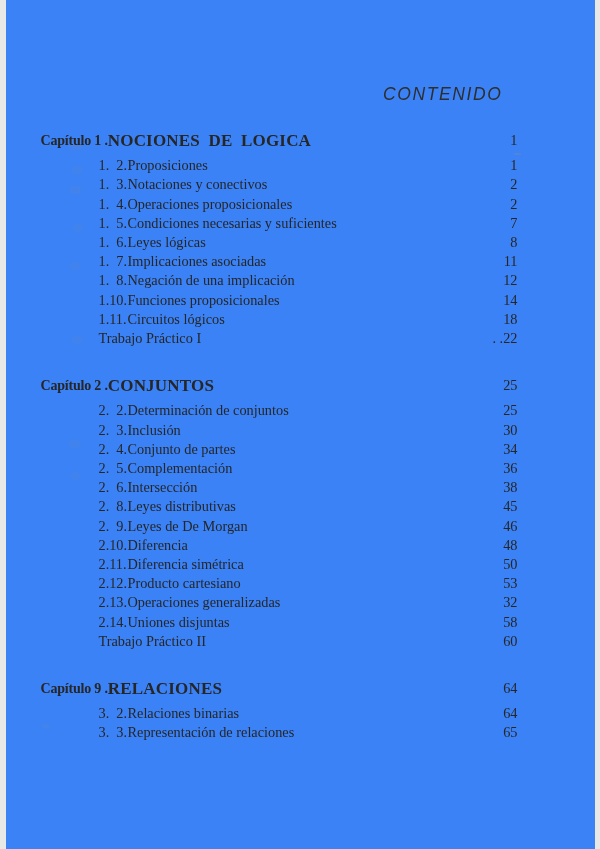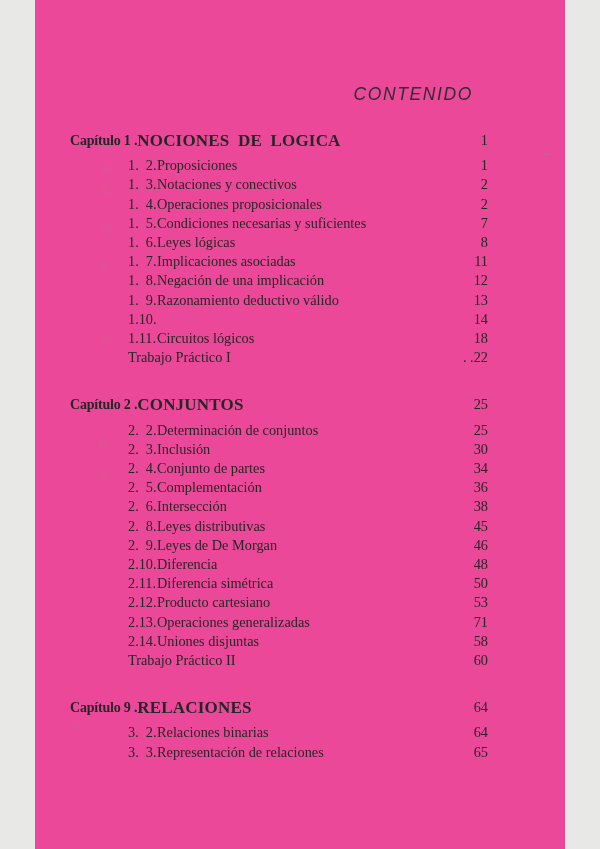--- a/index.html
+++ b/index.html
@@ -1,18 +1,18 @@
 <!DOCTYPE html>
 <html><head>
 <meta charset="utf-8">
 <style>
   html, body { margin:0; padding:0; background:#e8e8e6; }
   .page {
-    position:relative; width:530px; height:849px; margin:0 auto;
-    background:#ec4899; overflow:hidden;
+    position:relative; width:589px; height:849px; margin:0 auto;
+    background:#3b82f6; overflow:hidden;
     font-family:"Liberation Serif", serif; color:#262626;
   }
   .contenido {
     position:absolute; top:84px; right:92px; margin:0;
     font-family:"Liberation Sans", sans-serif; font-style:italic; font-weight:400;
     font-size:17.5px; letter-spacing:1.6px; color:#2e2e2e; white-space:pre;
   }
   .toc { position:absolute; left:35px; right:77px; top:131px; }
   .chapter + .chapter { margin-top:28px; }
   .chap-row { display:flex; align-items:flex-start; line-height:19.2px; }
@@ -93,26 +93,22 @@
           <span class="item-num">1.  7.</span>
           <span class="item-title">Implicaciones asociadas</span>
           <span class="page-num">11</span>
         </div>
         <div class="item-row">
           <span class="item-num">1.  8.</span>
           <span class="item-title">Negación de una implicación</span>
           <span class="page-num">12</span>
         </div>
         <div class="item-row">
-          <span class="item-num">1.  9.</span>
-          <span class="item-title">Razonamiento deductivo válido</span>
-          <span class="page-num">13</span>
-        </div>
-        <div class="item-row">
           <span class="item-num">1.10.</span>
+          <span class="item-title">Funciones proposicionales</span>
           <span class="page-num">14</span>
         </div>
         <div class="item-row">
           <span class="item-num">1.11.</span>
           <span class="item-title">Circuitos lógicos</span>
           <span class="page-num">18</span>
         </div>
         <div class="item-row">
           <span class="item-title">Trabajo Práctico I</span>
           <span class="page-num">. .22</span>
@@ -173,21 +169,21 @@
           <span class="page-num">50</span>
         </div>
         <div class="item-row">
           <span class="item-num">2.12.</span>
           <span class="item-title">Producto cartesiano</span>
           <span class="page-num">53</span>
         </div>
         <div class="item-row">
           <span class="item-num">2.13.</span>
           <span class="item-title">Operaciones generalizadas</span>
-          <span class="page-num">71</span>
+          <span class="page-num">32</span>
         </div>
         <div class="item-row">
           <span class="item-num">2.14.</span>
           <span class="item-title">Uniones disjuntas</span>
           <span class="page-num">58</span>
         </div>
         <div class="item-row">
           <span class="item-title">Trabajo Práctico II</span>
           <span class="page-num">60</span>
         </div>

